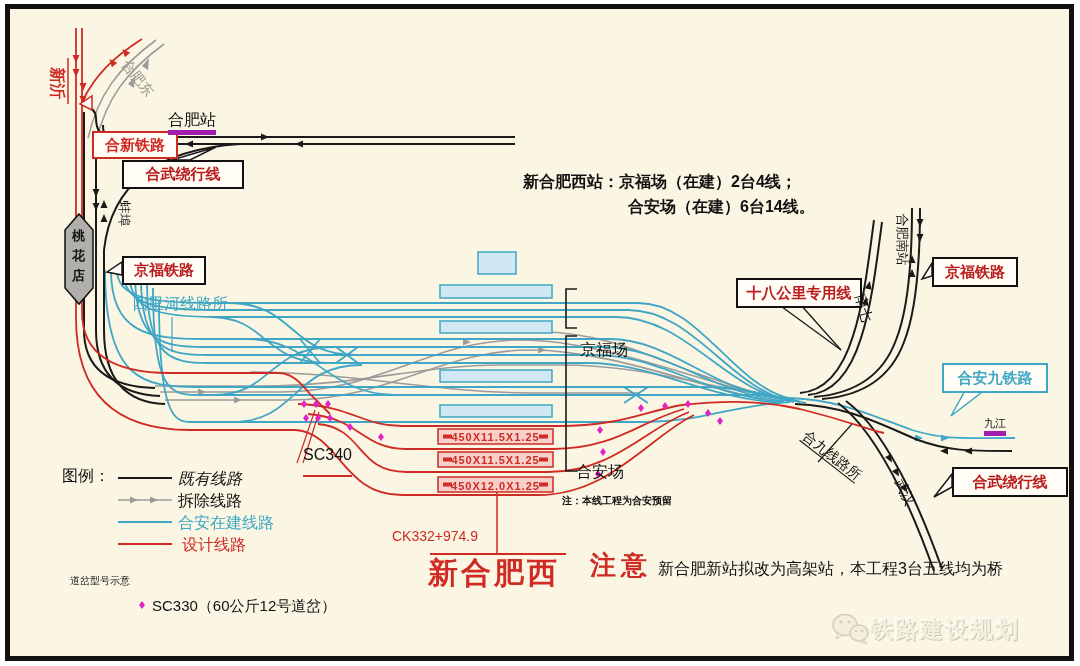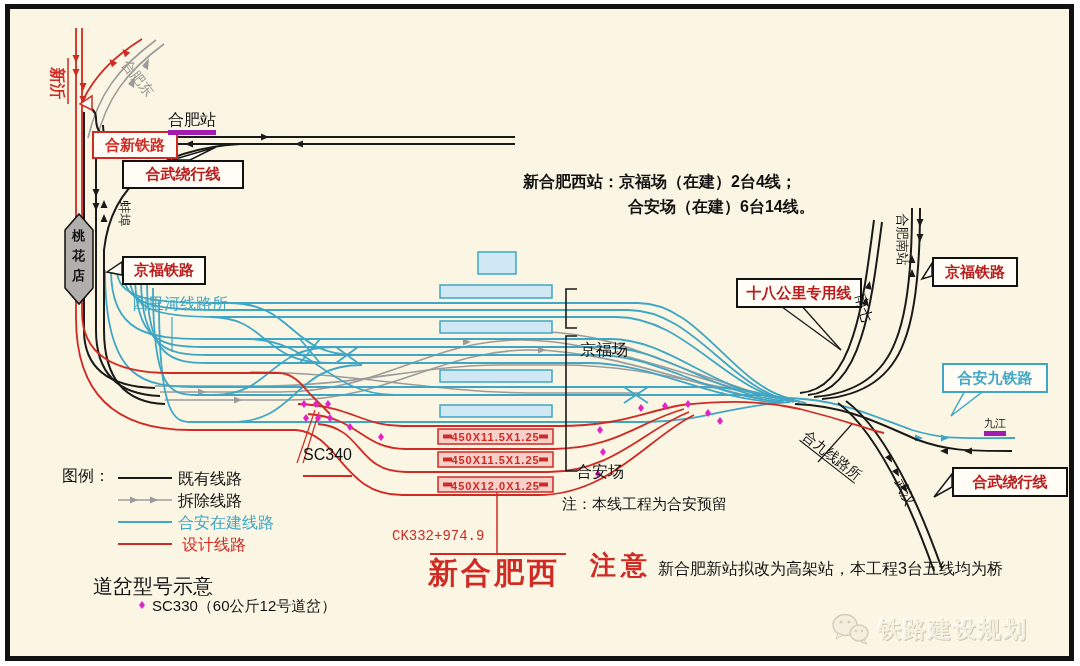--- a/index.html
+++ b/index.html
@@ -18,21 +18,21 @@
   .rot{transform-origin:center center;}
   .box{position:absolute;display:flex;align-items:center;justify-content:center;
        background:#fffdf6;border:2px solid #111;font-weight:bold;font-size:15px;
        color:#b91c1c;z-index:3;white-space:nowrap;}
   .box.redbox{border-color:var(--des,#cf2b24);color:var(--des,#cf2b24);}
   .box.cyanbox{border-color:var(--uc,#3fa6c5);color:var(--uc,#3fa6c5);}
   .vtxt{position:absolute;width:15px;font-size:13px;font-weight:bold;color:#111;
         line-height:1.55;z-index:4;word-break:break-all;white-space:normal;}
   .ptxt{position:absolute;display:flex;align-items:center;justify-content:center;
         font-size:11px;font-weight:bold;color:var(--des,#cf2b24);letter-spacing:1px;z-index:4;}
-  #watermark{position:absolute;left:830px;top:612px;display:flex;align-items:center;gap:8px;z-index:5;}
+  #watermark{position:absolute;left:830px;top:612px;display:flex;align-items:center;gap:0;z-index:5;}
   #watermark .wm-text{font-size:23px;font-weight:bold;letter-spacing:2px;color:#f5f1e0;
         text-shadow:1px 1px 0 #ccc6ae,-1px -1px 0 #ffffff;}
 </style>
 </head>
 <body>
 
 <div id="stage">
   <div id="paper"></div>
 
   <svg id="rails" width="1080" height="666" viewBox="0 0 1080 666">
@@ -241,24 +241,24 @@
   <div class="box" style="left:122px;top:256px;width:80px;height:25px;">
       <span>京福铁路</span>
     </div>
   <div class="lbl cyan" style="left:132px;top:295px;">四里河线路所</div>
 
   <div class="lbl b" style="left:523px;top:173px;font-size:16px;">新合肥西站：京福场（在建）2台4线；</div>
   <div class="lbl b" style="left:628px;top:198px;font-size:16px;">合安场（在建）6台14线。</div>
 
   <div class="lbl" style="left:580px;top:293px;margin-top:48px;">京福场</div>
   <div class="lbl" style="left:576px;top:463px;">合安场</div>
-  <div class="lbl" style="left:562px;top:495px;font-size:15px;">注：本线工程为合安预留</div>
+  <div class="lbl" style="left:562px;top:495px;font-size:10px;font-weight:bold;">注：本线工程为合安预留</div>
 
   <div class="lbl ulred" style="left:303px;top:446px;">SC340</div>
-  <div class="lbl red" style="left:392px;top:528px;font-size:14px;font-family:Liberation Mono, monospace;">CK332+974.9</div>
+  <div class="lbl red" style="left:392px;top:528px;font-size:14px;">CK332+974.9</div>
   <div class="lbl red b" style="left:428px;top:556px;font-size:30px;letter-spacing:3px;">新合肥西</div>
   <div class="lbl red b" style="left:590px;top:551px;font-size:26px;letter-spacing:5px;">注意</div>
   <div class="lbl" style="left:658px;top:560px;font-size:16px;">新合肥新站拟改为高架站，本工程3台五线均为桥</div>
 
   <div class="box" style="left:700px;top:278px;width:122px;height:26px;margin-left:36px;">
       <span>十八公里专用线</span>
     </div>
   <div class="lbl rot" style="left:850px;top:300px;font-size:14px;transform:rotate(75deg);">南七</div>
   <div class="lbl rot" style="left:876px;top:232px;font-size:13px;transform:rotate(90deg);">合肥南站</div>
   <div class="box" style="left:932px;top:257px;width:82px;height:26px;">
@@ -272,25 +272,25 @@
   <div class="lbl rot" style="left:891px;top:484px;font-size:14px;transform:rotate(64deg);">武汉</div>
   <div class="box" style="left:952px;top:467px;width:112px;height:26px;">
       <span>合武绕行线</span>
     </div>
 
   <div class="ptxt" style="left:438px;top:429px;width:115px;height:15px;">450X11.5X1.25</div>
   <div class="ptxt" style="left:438px;top:452px;width:115px;height:15px;">450X11.5X1.25</div>
   <div class="ptxt" style="left:438px;top:477px;width:115px;height:17px;">450X12.0X1.25</div>
 
   <div class="lbl" style="left:62px;top:467px;">图例：</div>
-  <div class="lbl" style="left:178px;top:470px;">既有线路</div>
+  <div class="lbl" style="left:178px;top:470px;font-style:italic;">既有线路</div>
   <div class="lbl" style="left:178px;top:492px;">拆除线路</div>
   <div class="lbl cyan" style="left:178px;top:514px;">合安在建线路</div>
   <div class="lbl red" style="left:182px;top:536px;">设计线路</div>
-  <div class="lbl" style="left:70px;top:575px;font-size:20px;margin-left:23px;">道岔型号示意</div>
+  <div class="lbl" style="left:70px;top:575px;font-size:10px;">道岔型号示意</div>
   <div class="lbl" style="left:152px;top:597px;font-size:15px;">SC330（60公斤12号道岔）</div>
 
   <div id="watermark">
     <svg width="40" height="34" viewBox="0 0 40 34">
       <ellipse cx="15" cy="13" rx="12" ry="10.5" fill="#f3eedd" stroke="#d5cfb8" stroke-width="1.5"></ellipse>
       <polygon points="8,21 6,27 13,23" fill="#f3eedd" stroke="#d5cfb8" stroke-width="1"></polygon>
       <circle cx="11" cy="10" r="1.6" fill="#d5cfb8"></circle>
       <circle cx="19" cy="10" r="1.6" fill="#d5cfb8"></circle>
       <ellipse cx="29" cy="21" rx="9" ry="8" fill="#f3eedd" stroke="#d5cfb8" stroke-width="1.5"></ellipse>
       <polygon points="34,28 37,32 31,30" fill="#f3eedd" stroke="#d5cfb8" stroke-width="1"></polygon>

